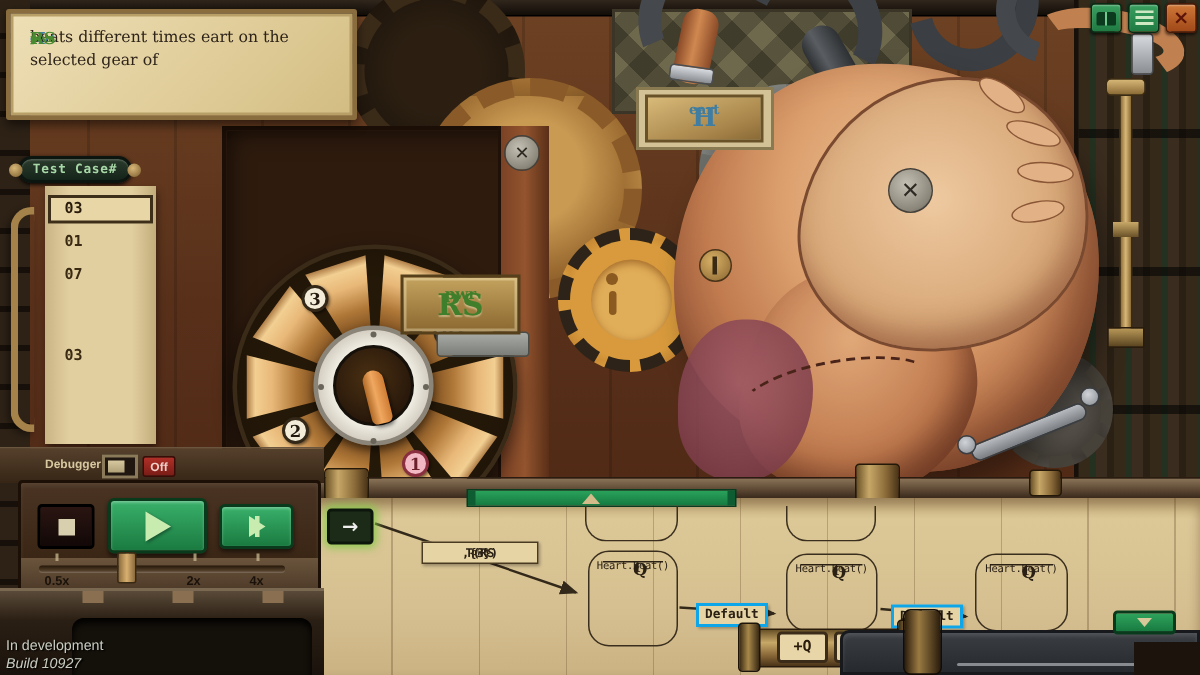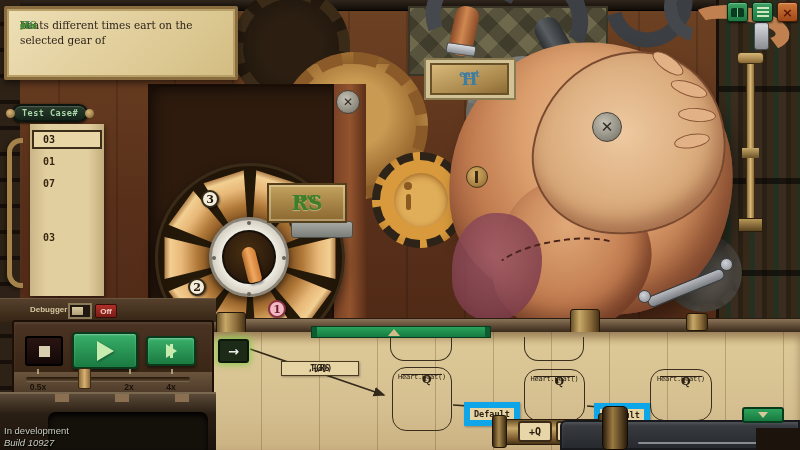--- a/index.html
+++ b/index.html
@@ -144,21 +144,21 @@
   .n2{left:524px;top:369px;width:61px;height:52px;}
   .n3{left:650px;top:369px;width:62px;height:52px;}
   .node-title{position:static;font:bold 11px "DejaVu Serif",serif;}
   .node-title .sub{position:static;font-size:8px;vertical-align:sub;}
   .node-rule{position:static;width:70%;border-bottom:1.5px solid #2a2014;margin:1px 0 3px;}
   .node-body{position:static;font:7px "DejaVu Sans Mono",monospace;letter-spacing:-.2px;white-space:nowrap;}
   .t-label{left:281px;top:361px;width:78px;height:15px;background:#e6d4a4;border:1px solid #4a3a22;
     box-shadow:1px 1px 2px rgba(0,0,0,.3);display:flex;align-items:center;justify-content:center;
     font:bold 8px "DejaVu Sans Mono",monospace;color:#2a2014;white-space:nowrap;}
   .t-label .sub{position:static;font-size:6px;vertical-align:sub;}
-  .edge-label{background:#e6d4a4;border:6px solid #0ea5e9;box-shadow:1px 1px 2px rgba(0,0,0,.3);
+  .edge-label{background:#e6d4a4;border:2px solid #0ea5e9;box-shadow:1px 1px 2px rgba(0,0,0,.3);
     font:bold 8.5px "DejaVu Sans Mono",monospace;color:#2a2014;padding:1px 4px;white-space:nowrap;}
   .el1{left:464px;top:402px;} .el2{left:594px;top:403px;}
 
   
   .toolbar-body{left:498px;top:419px;width:108px;height:26px;border:1px solid #2a1c0c;border-radius:4px;
     background:linear-gradient(180deg,#6a5228,#c8a868 35%,#8a6838 70%,#4a3418);}
   .toolbar-cap{background:linear-gradient(90deg,#3a2a14,#a8884a 45%,#3a2a14);border:1px solid #1f1408;border-radius:3px;}
   .tcap-l{left:492px;top:415px;width:15px;height:33px;} .tcap-r{left:598px;top:413px;width:17px;height:37px;}
   .big-joint{left:602px;top:406px;width:26px;height:44px;border-radius:5px;border:1px solid #140c04;
     background:linear-gradient(90deg,#2a1c0c,#9a7a42 40%,#2a1c0c);}

